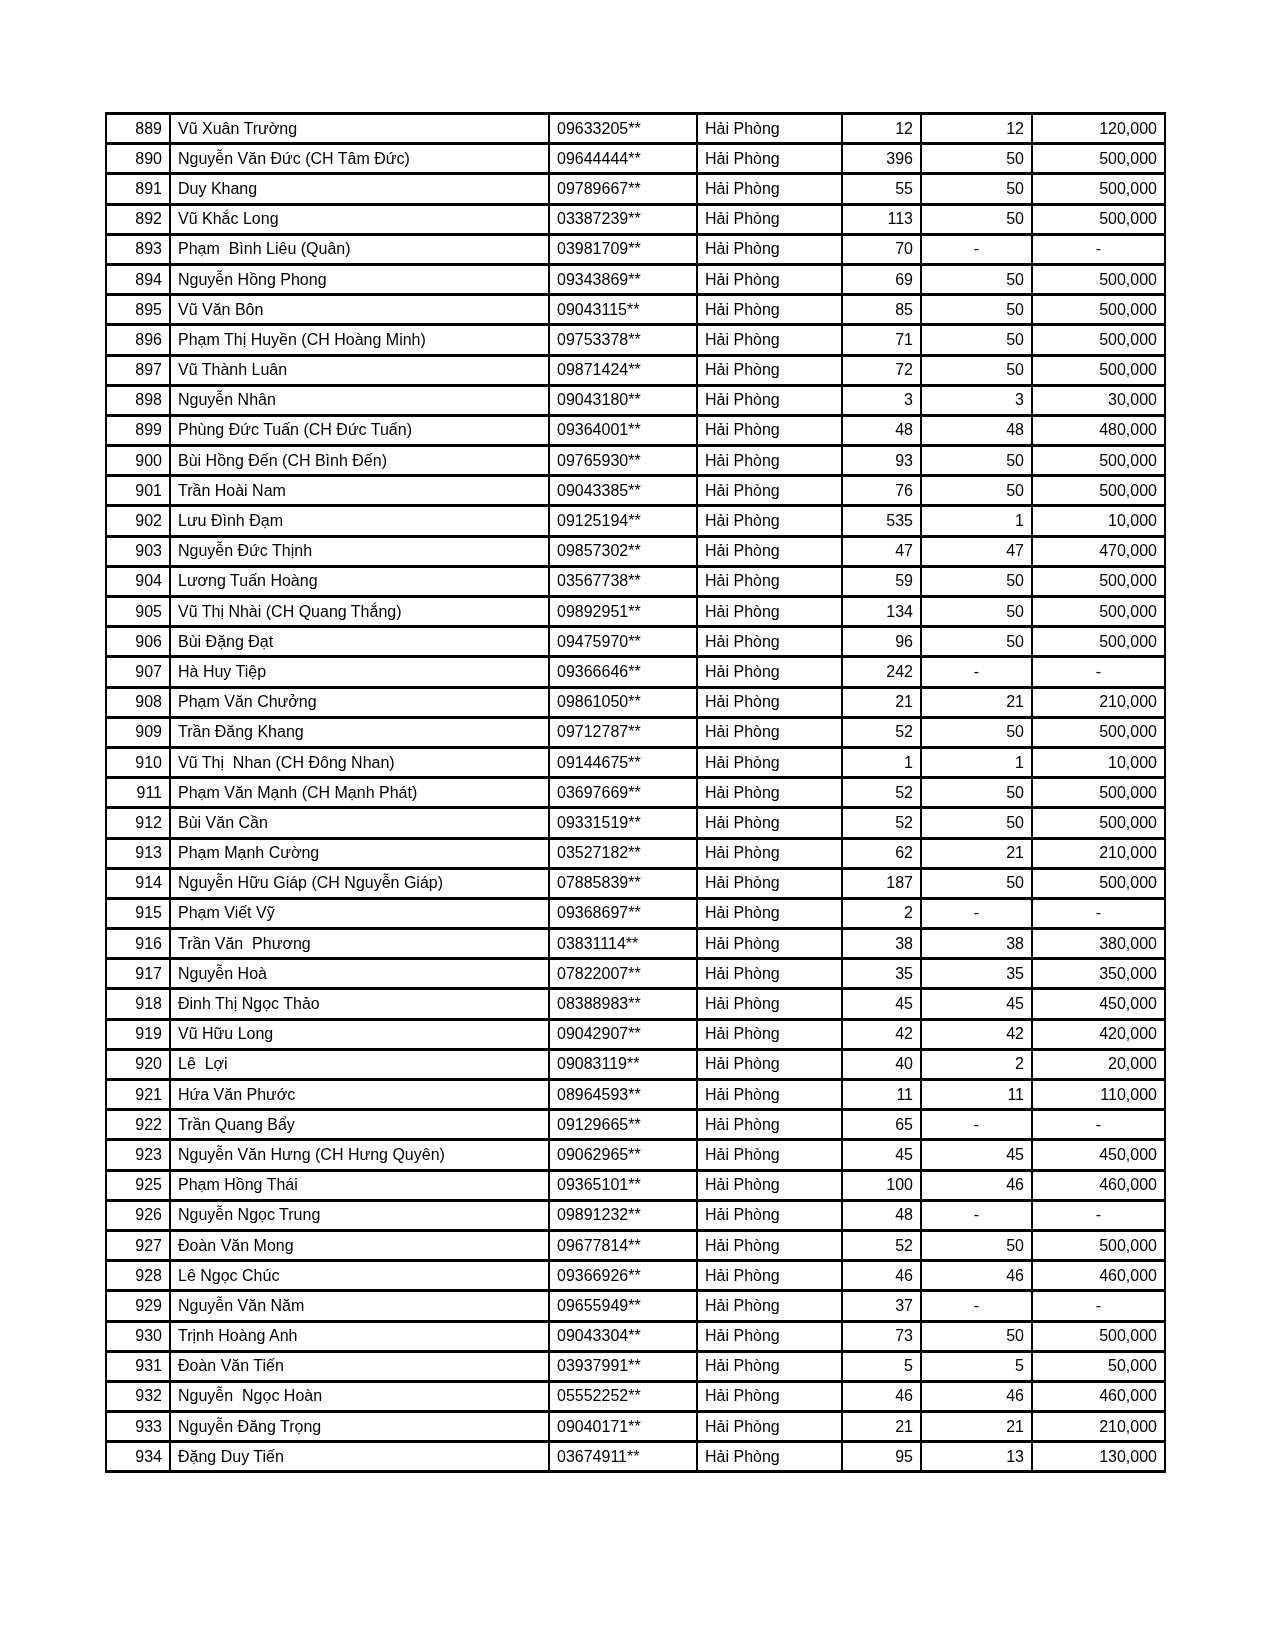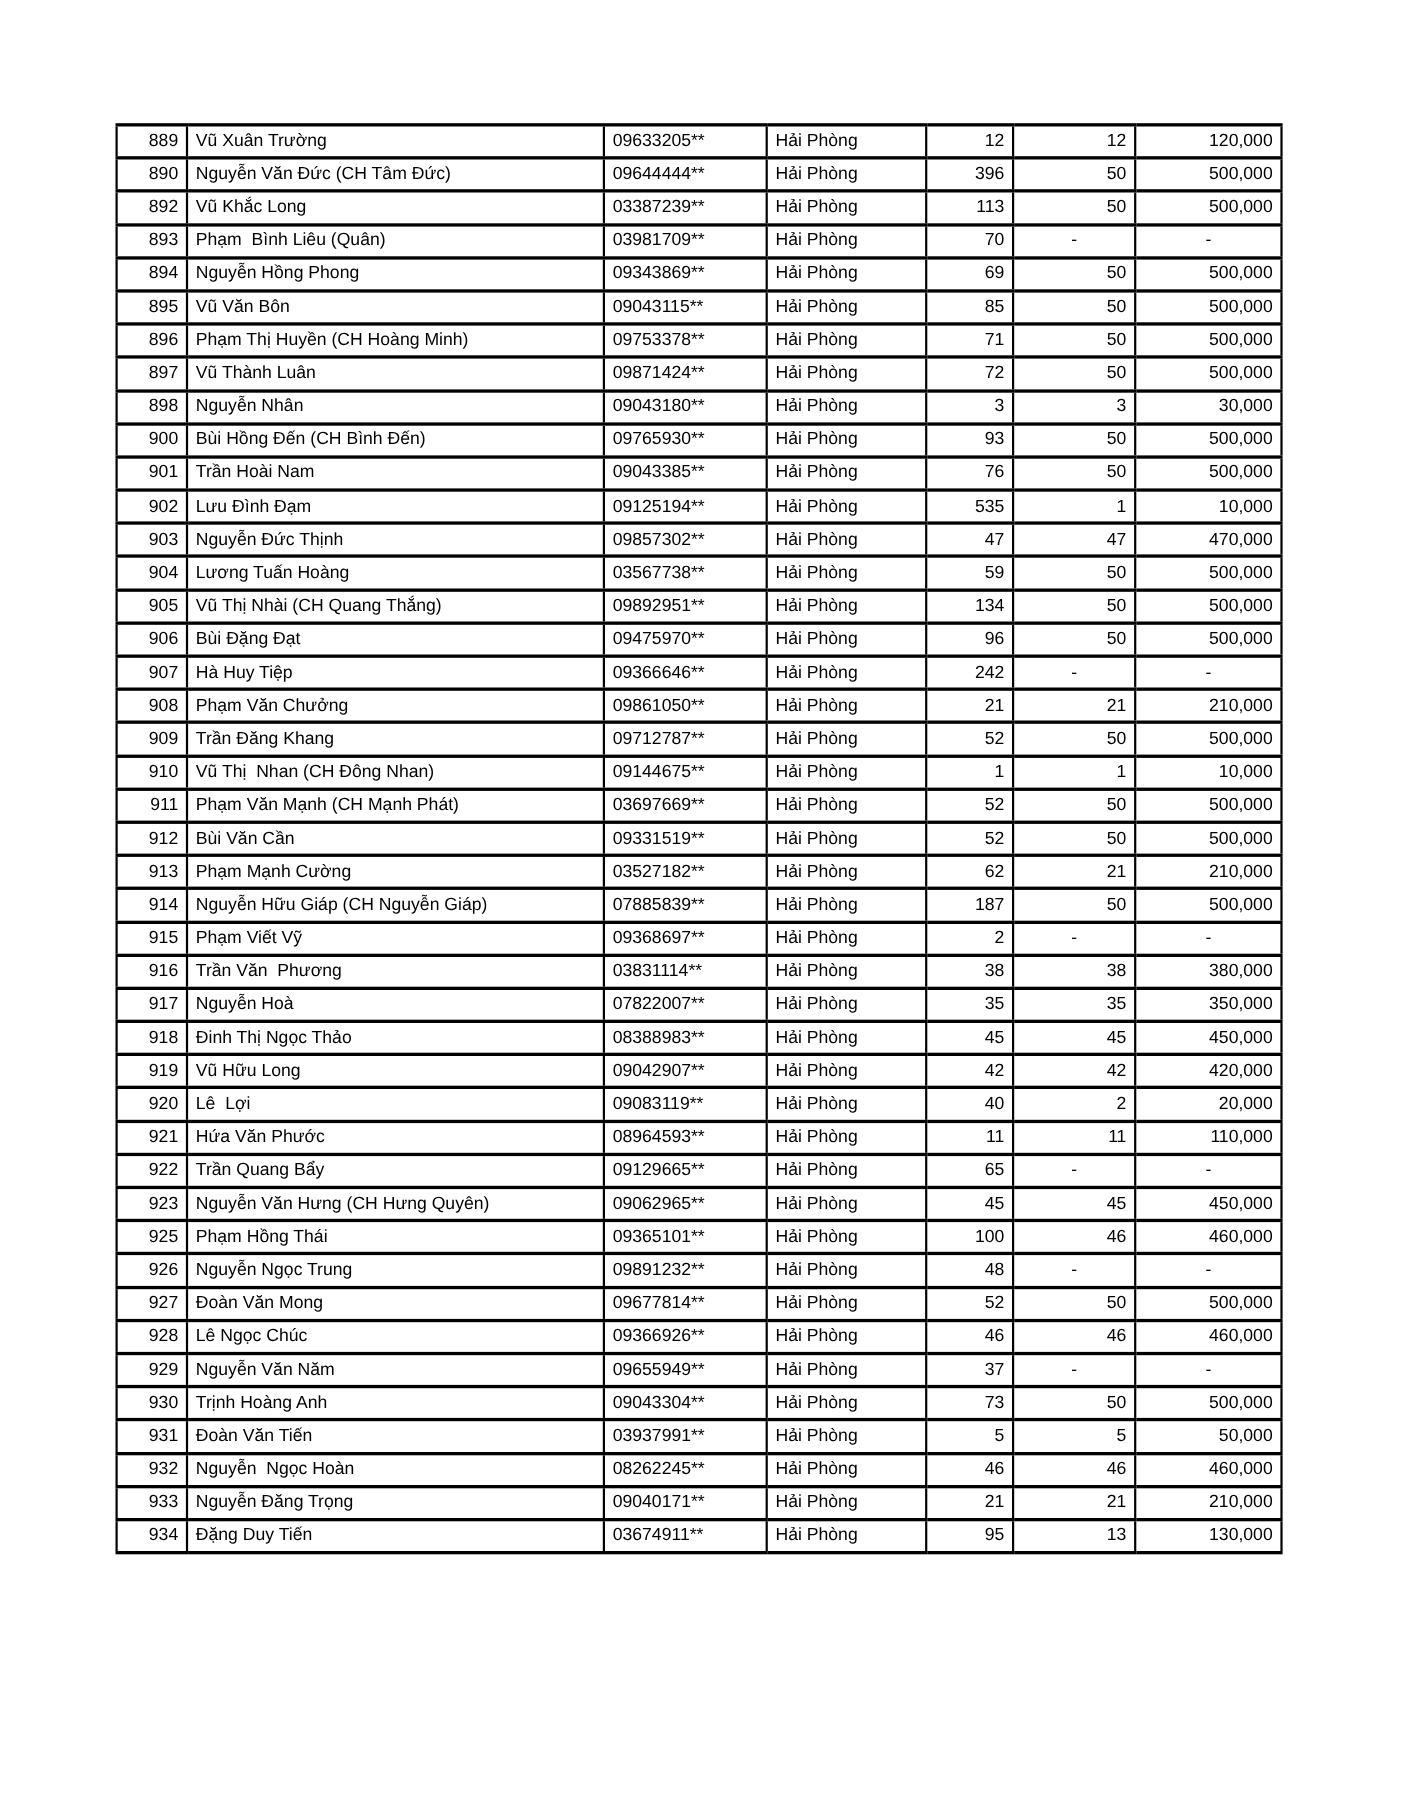--- a/index.html
+++ b/index.html
@@ -68,20 +68,29 @@
         <tr>
           <td class="al-right">890</td>
           <td class="al-left">Nguyễn Văn Đức (CH Tâm Đức)</td>
           <td class="al-left">09644444**</td>
           <td class="al-center">Hải Phòng</td>
           <td class="al-right">396</td>
           <td class="al-right">50</td>
           <td class="al-right">500,000</td>
         </tr>
         <tr>
+          <td class="al-right">891</td>
+          <td class="al-left">Duy Khang</td>
+          <td class="al-left">09789667**</td>
+          <td class="al-center">Hải Phòng</td>
+          <td class="al-right">55</td>
+          <td class="al-right">50</td>
+          <td class="al-right">500,000</td>
+        </tr>
+        <tr>
           <td class="al-right">892</td>
           <td class="al-left">Vũ Khắc Long</td>
           <td class="al-left">03387239**</td>
           <td class="al-center">Hải Phòng</td>
           <td class="al-right">113</td>
           <td class="al-right">50</td>
           <td class="al-right">500,000</td>
         </tr>
         <tr>
           <td class="al-right">893</td>
@@ -131,20 +140,29 @@
         <tr>
           <td class="al-right">898</td>
           <td class="al-left">Nguyễn Nhân</td>
           <td class="al-left">09043180**</td>
           <td class="al-center">Hải Phòng</td>
           <td class="al-right">3</td>
           <td class="al-right">3</td>
           <td class="al-right">30,000</td>
         </tr>
         <tr>
+          <td class="al-right">899</td>
+          <td class="al-left">Phùng Đức Tuấn (CH Đức Tuấn)</td>
+          <td class="al-left">09364001**</td>
+          <td class="al-center">Hải Phòng</td>
+          <td class="al-right">48</td>
+          <td class="al-right">48</td>
+          <td class="al-right">480,000</td>
+        </tr>
+        <tr>
           <td class="al-right">900</td>
           <td class="al-left">Bùi Hồng Đến (CH Bình Đến)</td>
           <td class="al-left">09765930**</td>
           <td class="al-center">Hải Phòng</td>
           <td class="al-right">93</td>
           <td class="al-right">50</td>
           <td class="al-right">500,000</td>
         </tr>
         <tr>
           <td class="al-right">901</td>
@@ -412,21 +430,21 @@
           <td class="al-left">Đoàn Văn Tiến</td>
           <td class="al-left">03937991**</td>
           <td class="al-center">Hải Phòng</td>
           <td class="al-right">5</td>
           <td class="al-right">5</td>
           <td class="al-right">50,000</td>
         </tr>
         <tr>
           <td class="al-right">932</td>
           <td class="al-left">Nguyễn  Ngọc Hoàn</td>
-          <td class="al-left">08262245**</td>
+          <td class="al-left">05552252**</td>
           <td class="al-center">Hải Phòng</td>
           <td class="al-right">46</td>
           <td class="al-right">46</td>
           <td class="al-right">460,000</td>
         </tr>
         <tr>
           <td class="al-right">933</td>
           <td class="al-left">Nguyễn Đăng Trọng</td>
           <td class="al-left">09040171**</td>
           <td class="al-center">Hải Phòng</td>

